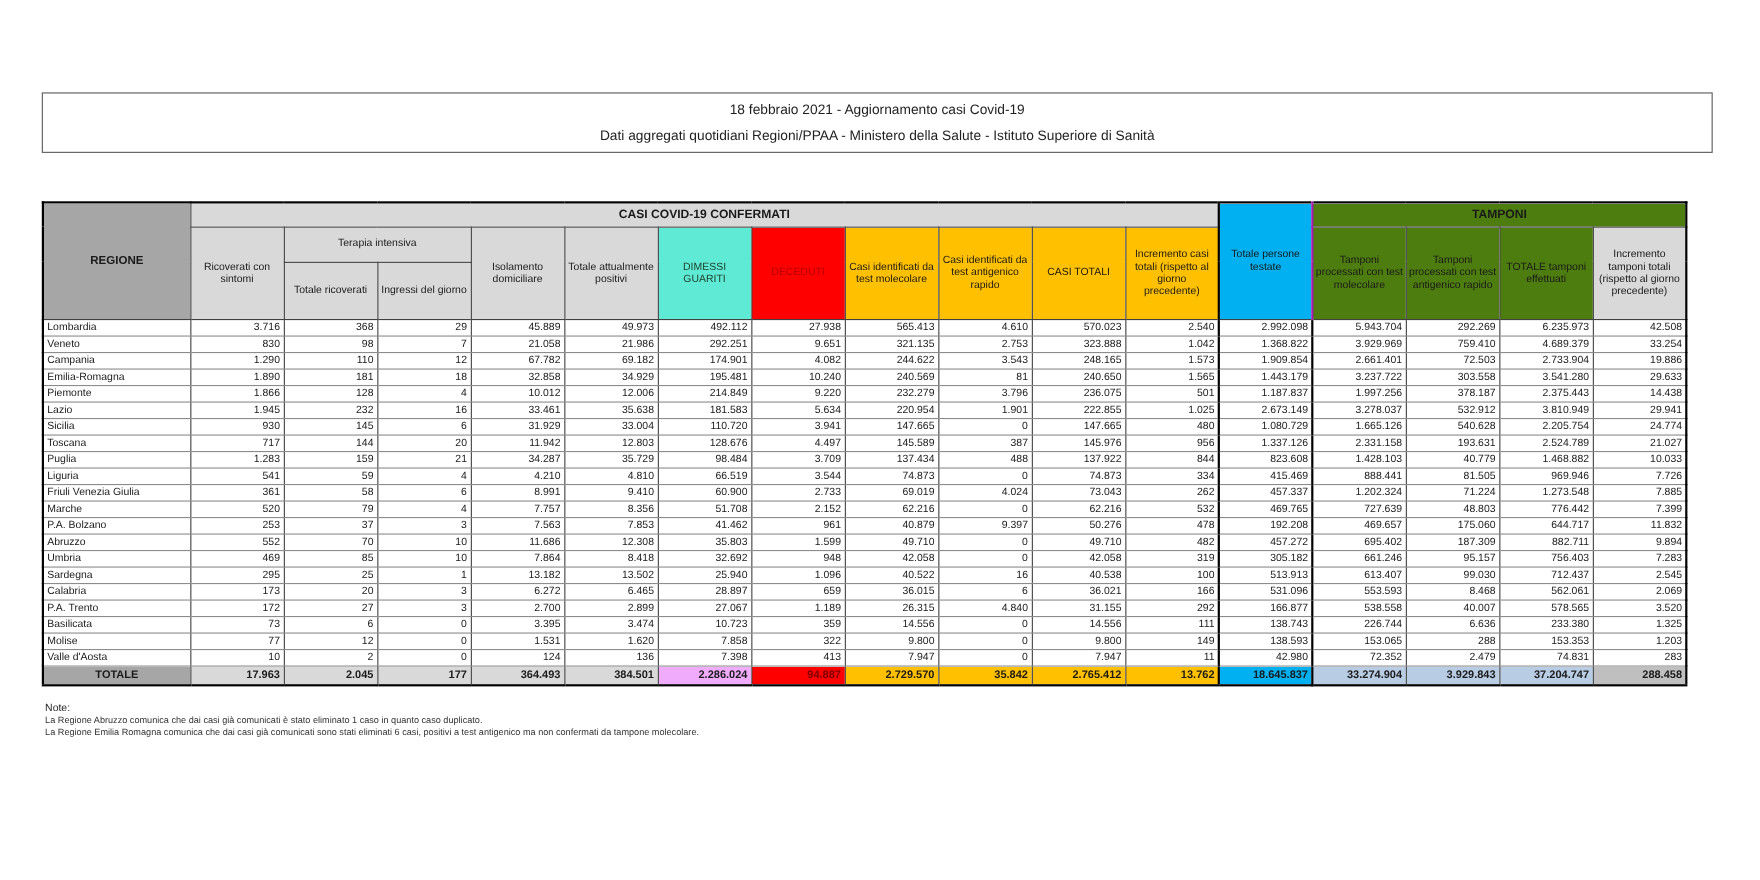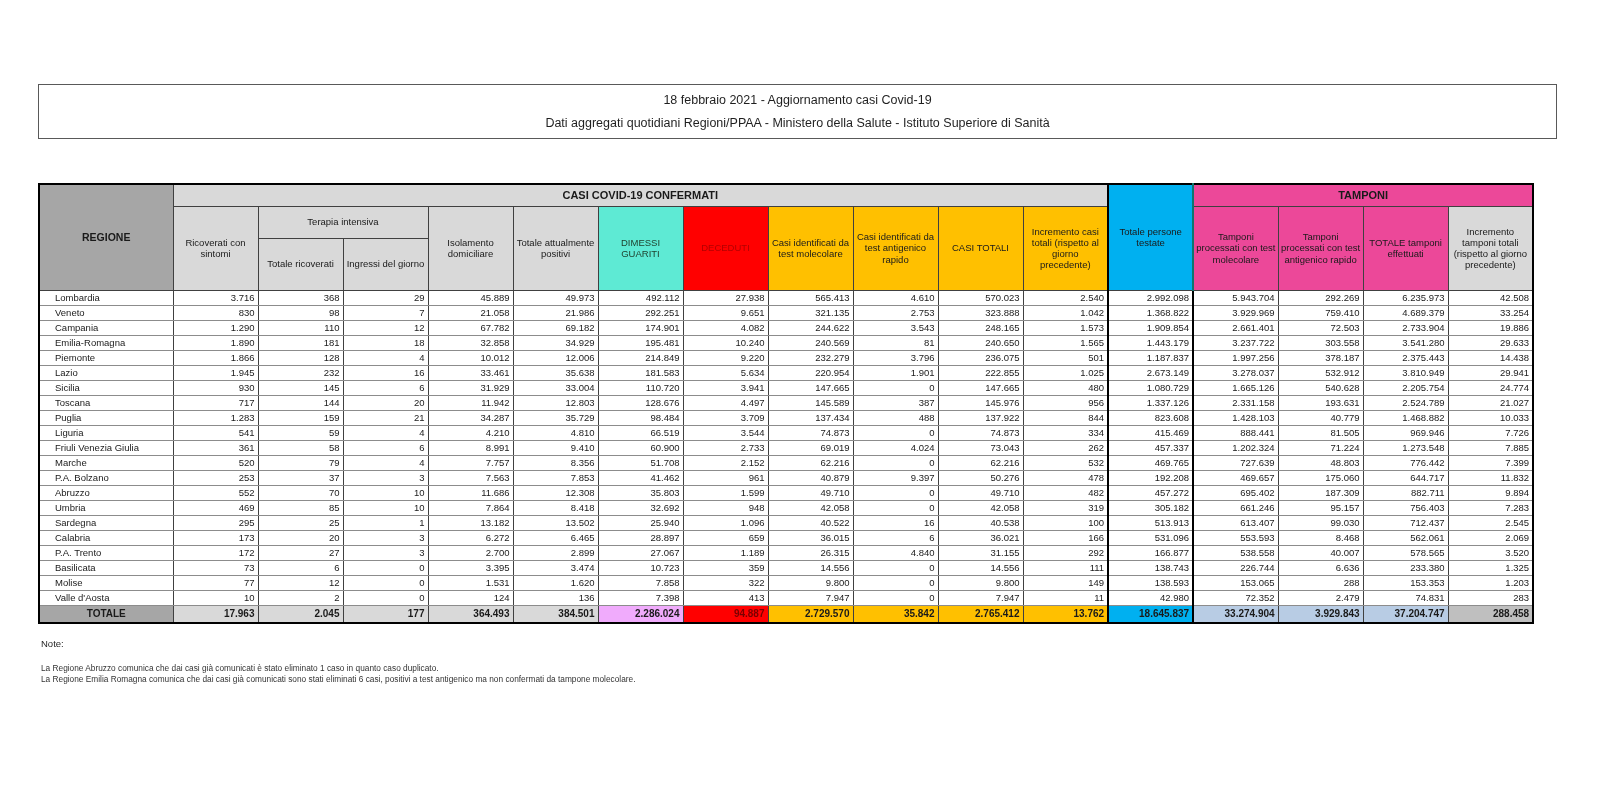--- a/index.html
+++ b/index.html
@@ -42,52 +42,52 @@
     font-size: 9.5px;
     background: #d9d9d9;
     color: #1a1a1a;
   }
   th.h-group   { font-weight: bold; font-size: 11px; }
   th.h-regione { background: #a6a6a6; font-weight: bold; font-size: 10.5px; margin-top: 12px; }
   th.h-gray    { background: #d9d9d9; margin-left: 38px; }
   th.h-green   { background: #5eead4; color: #1d3d2a; }
   th.h-red     { background: #ff0000; color: #b30000; }
   th.h-orange  { background: #ffc000; }
-  th.h-cyan    { background: #00b0f0; border-left: 2px solid #000; border-right: 2px solid #0f766e; }
-  th.h-blue    { background: #ec4899; }
+  th.h-cyan    { background: #00b0f0; border-left: 2px solid #000; border-right: 2px solid #a21caf; }
+  th.h-blue    { background: #4d7c0f; }
   tr.hdr1 { height: 22px; }
   tr.hdr2 { height: 32px; }
   tr.hdr3 { height: 52px; }
 
   tbody tr { height: 15px; }
   tbody td {
     border-left: 1px solid #404040;
     border-right: 1px solid #404040;
     border-top: 1px solid #8c8c8c;
     border-bottom: 1px solid #8c8c8c;
     background: #ffffff;
     white-space: nowrap;
   }
   tbody td:nth-child(13) { border-left: 2px solid #000; border-right: 2px solid #000; }
-  td.region { text-align: left; padding-left: 15px; }
+  td.region { text-align: left; padding-left: 3px; }
   td.num    { text-align: right; padding-right: 3px; }
 
   tr.total-row { height: 18px; font-weight: bold; font-size: 10px; }
   tr.total-row td { border-top: 1px solid #000; border-bottom: 2px solid #000; }
   tr.total-row td.t-name    { background: #a6a6a6; text-align: center; margin-top: 26px; }
   tr.total-row td.t-gray    { background: #d9d9d9; }
   tr.total-row td.t-green   { background: #f0abfc; margin-top: 34px; }
   tr.total-row td.t-red     { background: #ff0000; color: #7a0000; }
   tr.total-row td.t-orange  { background: #ffc000; }
   tr.total-row td.t-cyan    { background: #00b0f0; }
   tr.total-row td.t-blue    { background: #b8cce4; }
   tr.total-row td.t-graylast{ background: #bfbfbf; }
 
   .notes { position: absolute; left: 41px; top: 638px; color: #262626; }
-  .notes-heading { font-size: 9.5px; margin-bottom: 14px; }
+  .notes-heading { font-size: 9.5px; }
   .note-line { font-size: 8.3px; line-height: 10.5px; color: #333; }
 </style>
 </head>
 <body>
 
 <div class="page">
 
   <div class="title-box">
     <div>18 febbraio 2021 - Aggiornamento casi Covid-19</div>
     <div>Dati aggregati quotidiani Regioni/PPAA - Ministero della Salute - Istituto Superiore di Sanità</div>

